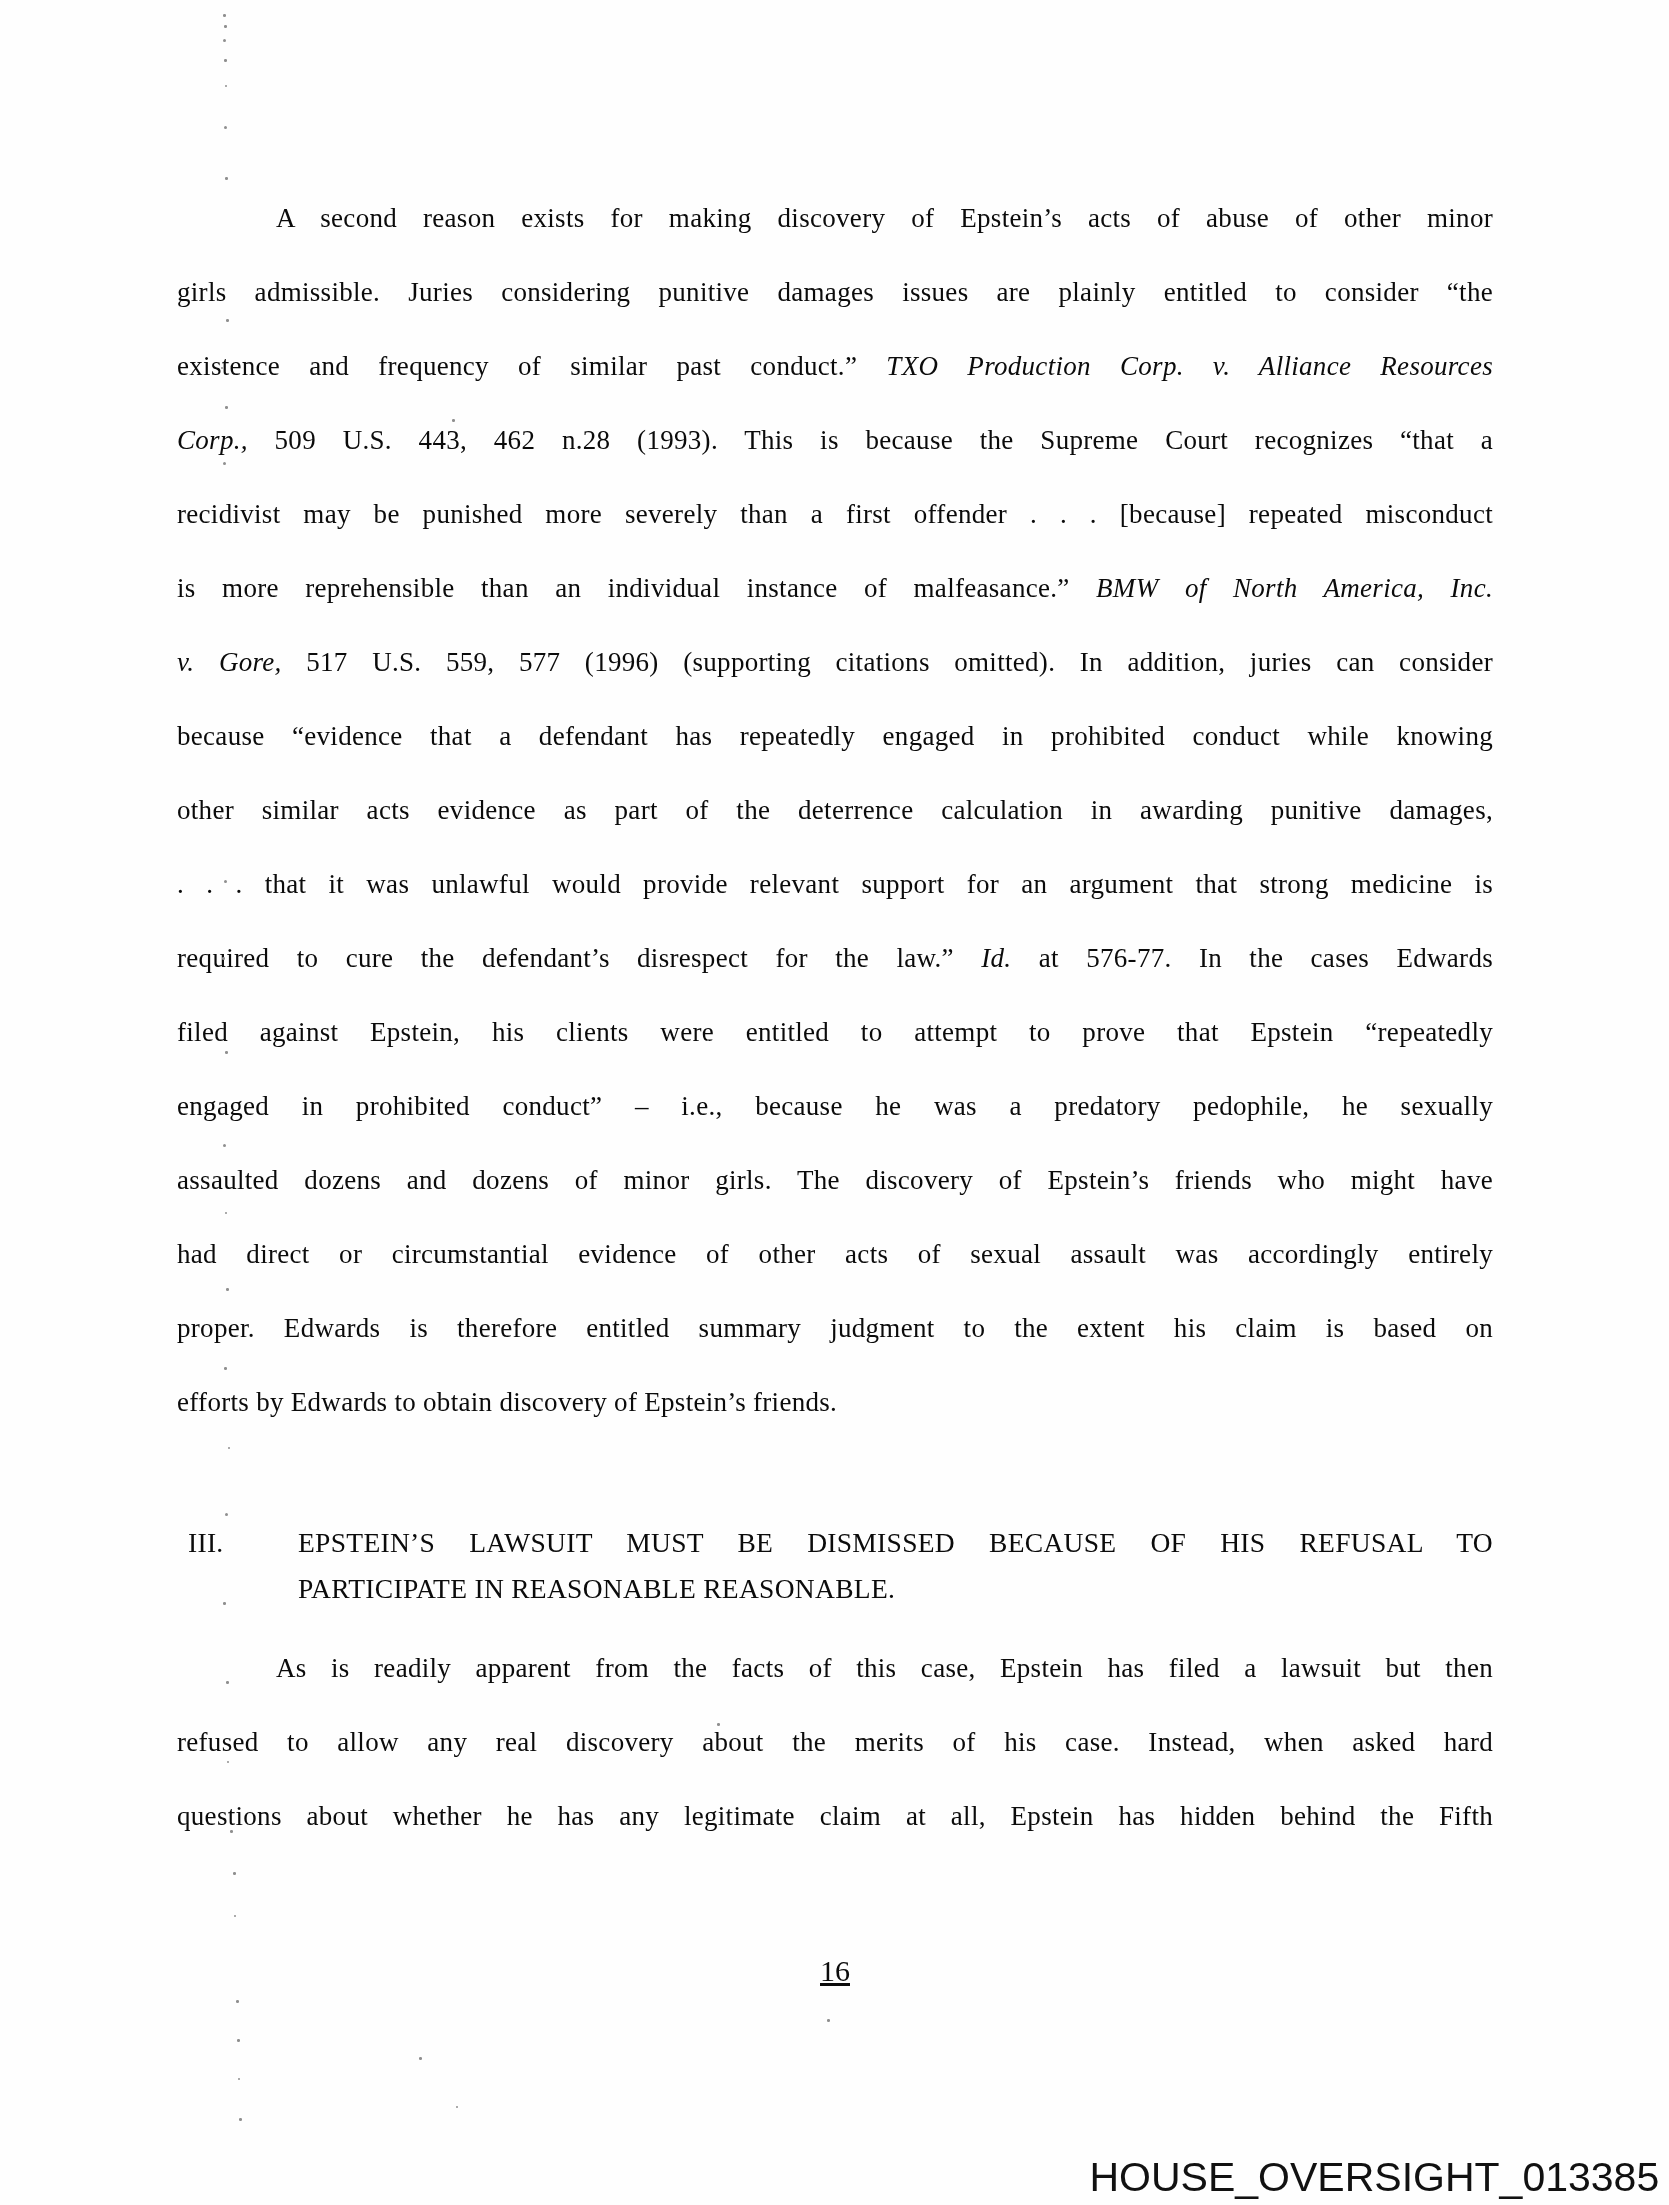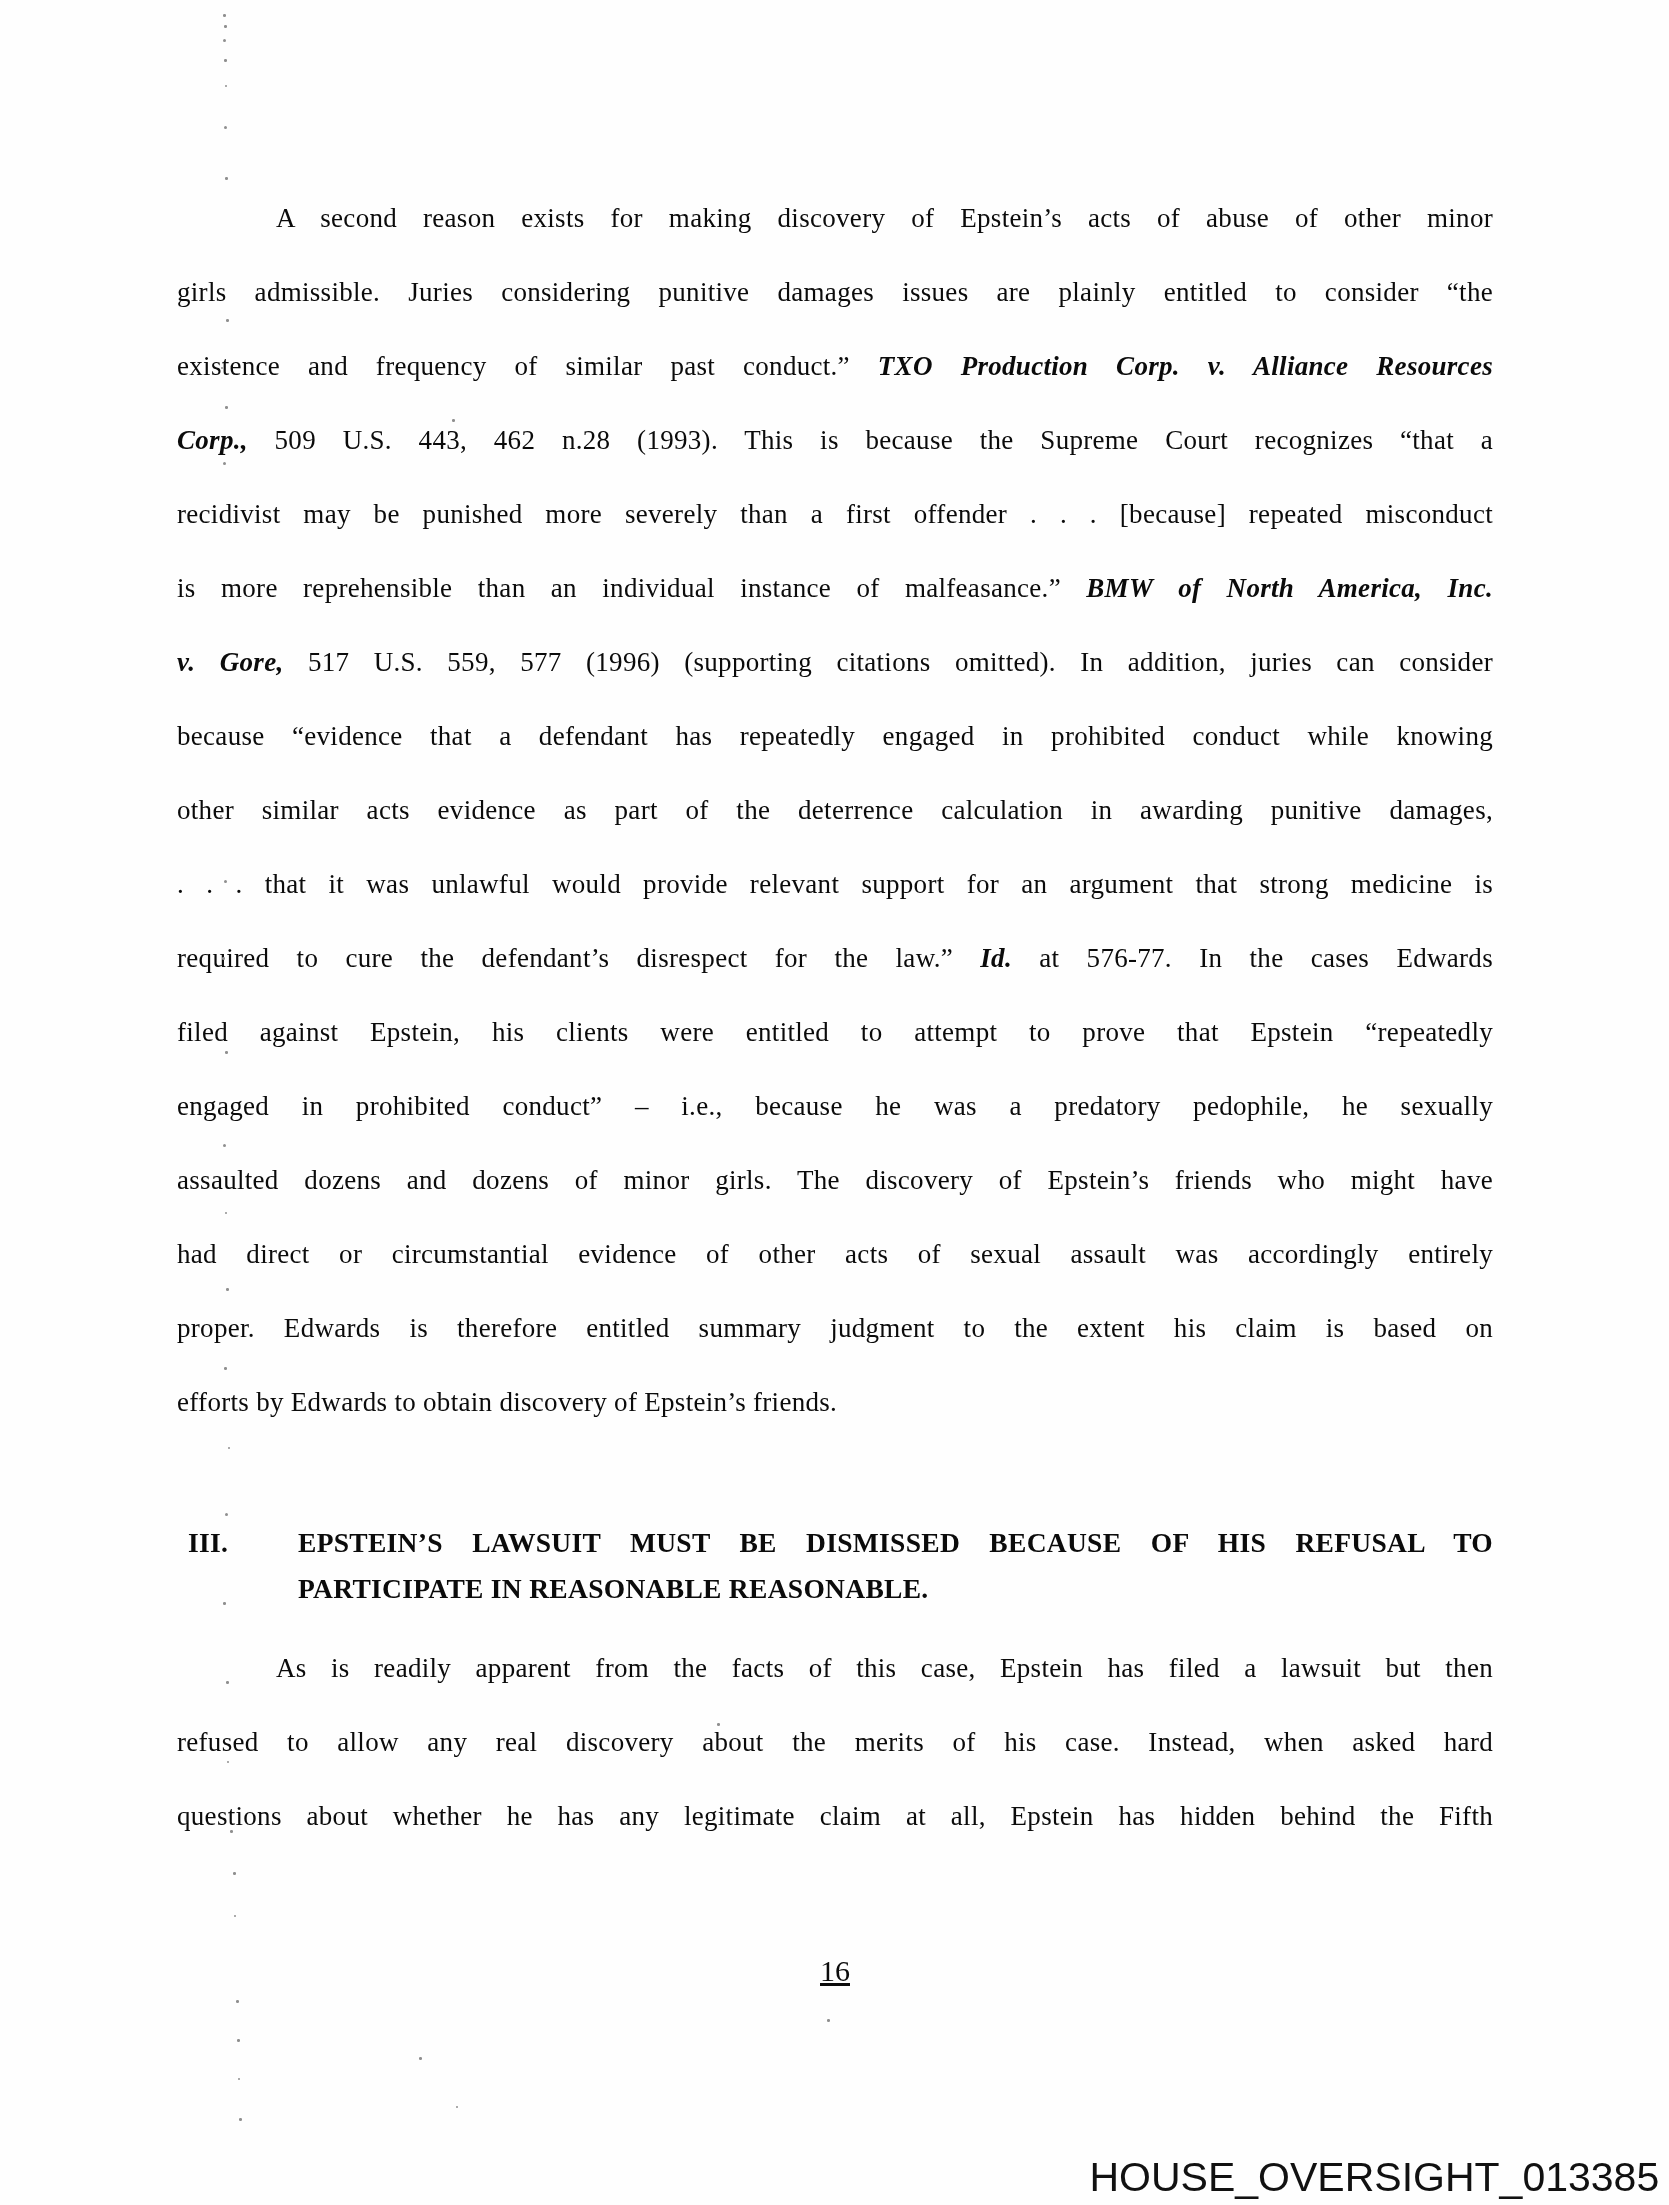--- a/index.html
+++ b/index.html
@@ -23,28 +23,28 @@
     font-size: 27px;
     line-height: 74px;
     letter-spacing: 0.3px;
   }
   .line {
     text-align: justify;
     text-align-last: justify;
   }
   .line.indent { text-indent: 99px; }
   .line.last { text-align-last: left; }
-  .it { font-style: italic; font-weight: bold; }
+  .it { font-style: italic; }
   .heading {
     position: absolute;
     left: 188px;
     top: 1520px;
     width: 1305px;
     font-size: 27.5px;
-    font-weight: bold;
+    font-weight: normal;
     line-height: 46px;
     letter-spacing: 0.3px;
   }
   .hnum {
     position: absolute;
     left: 0;
     top: 0;
   }
   .htext { margin-left: 110px; }
   .hline.jl {

